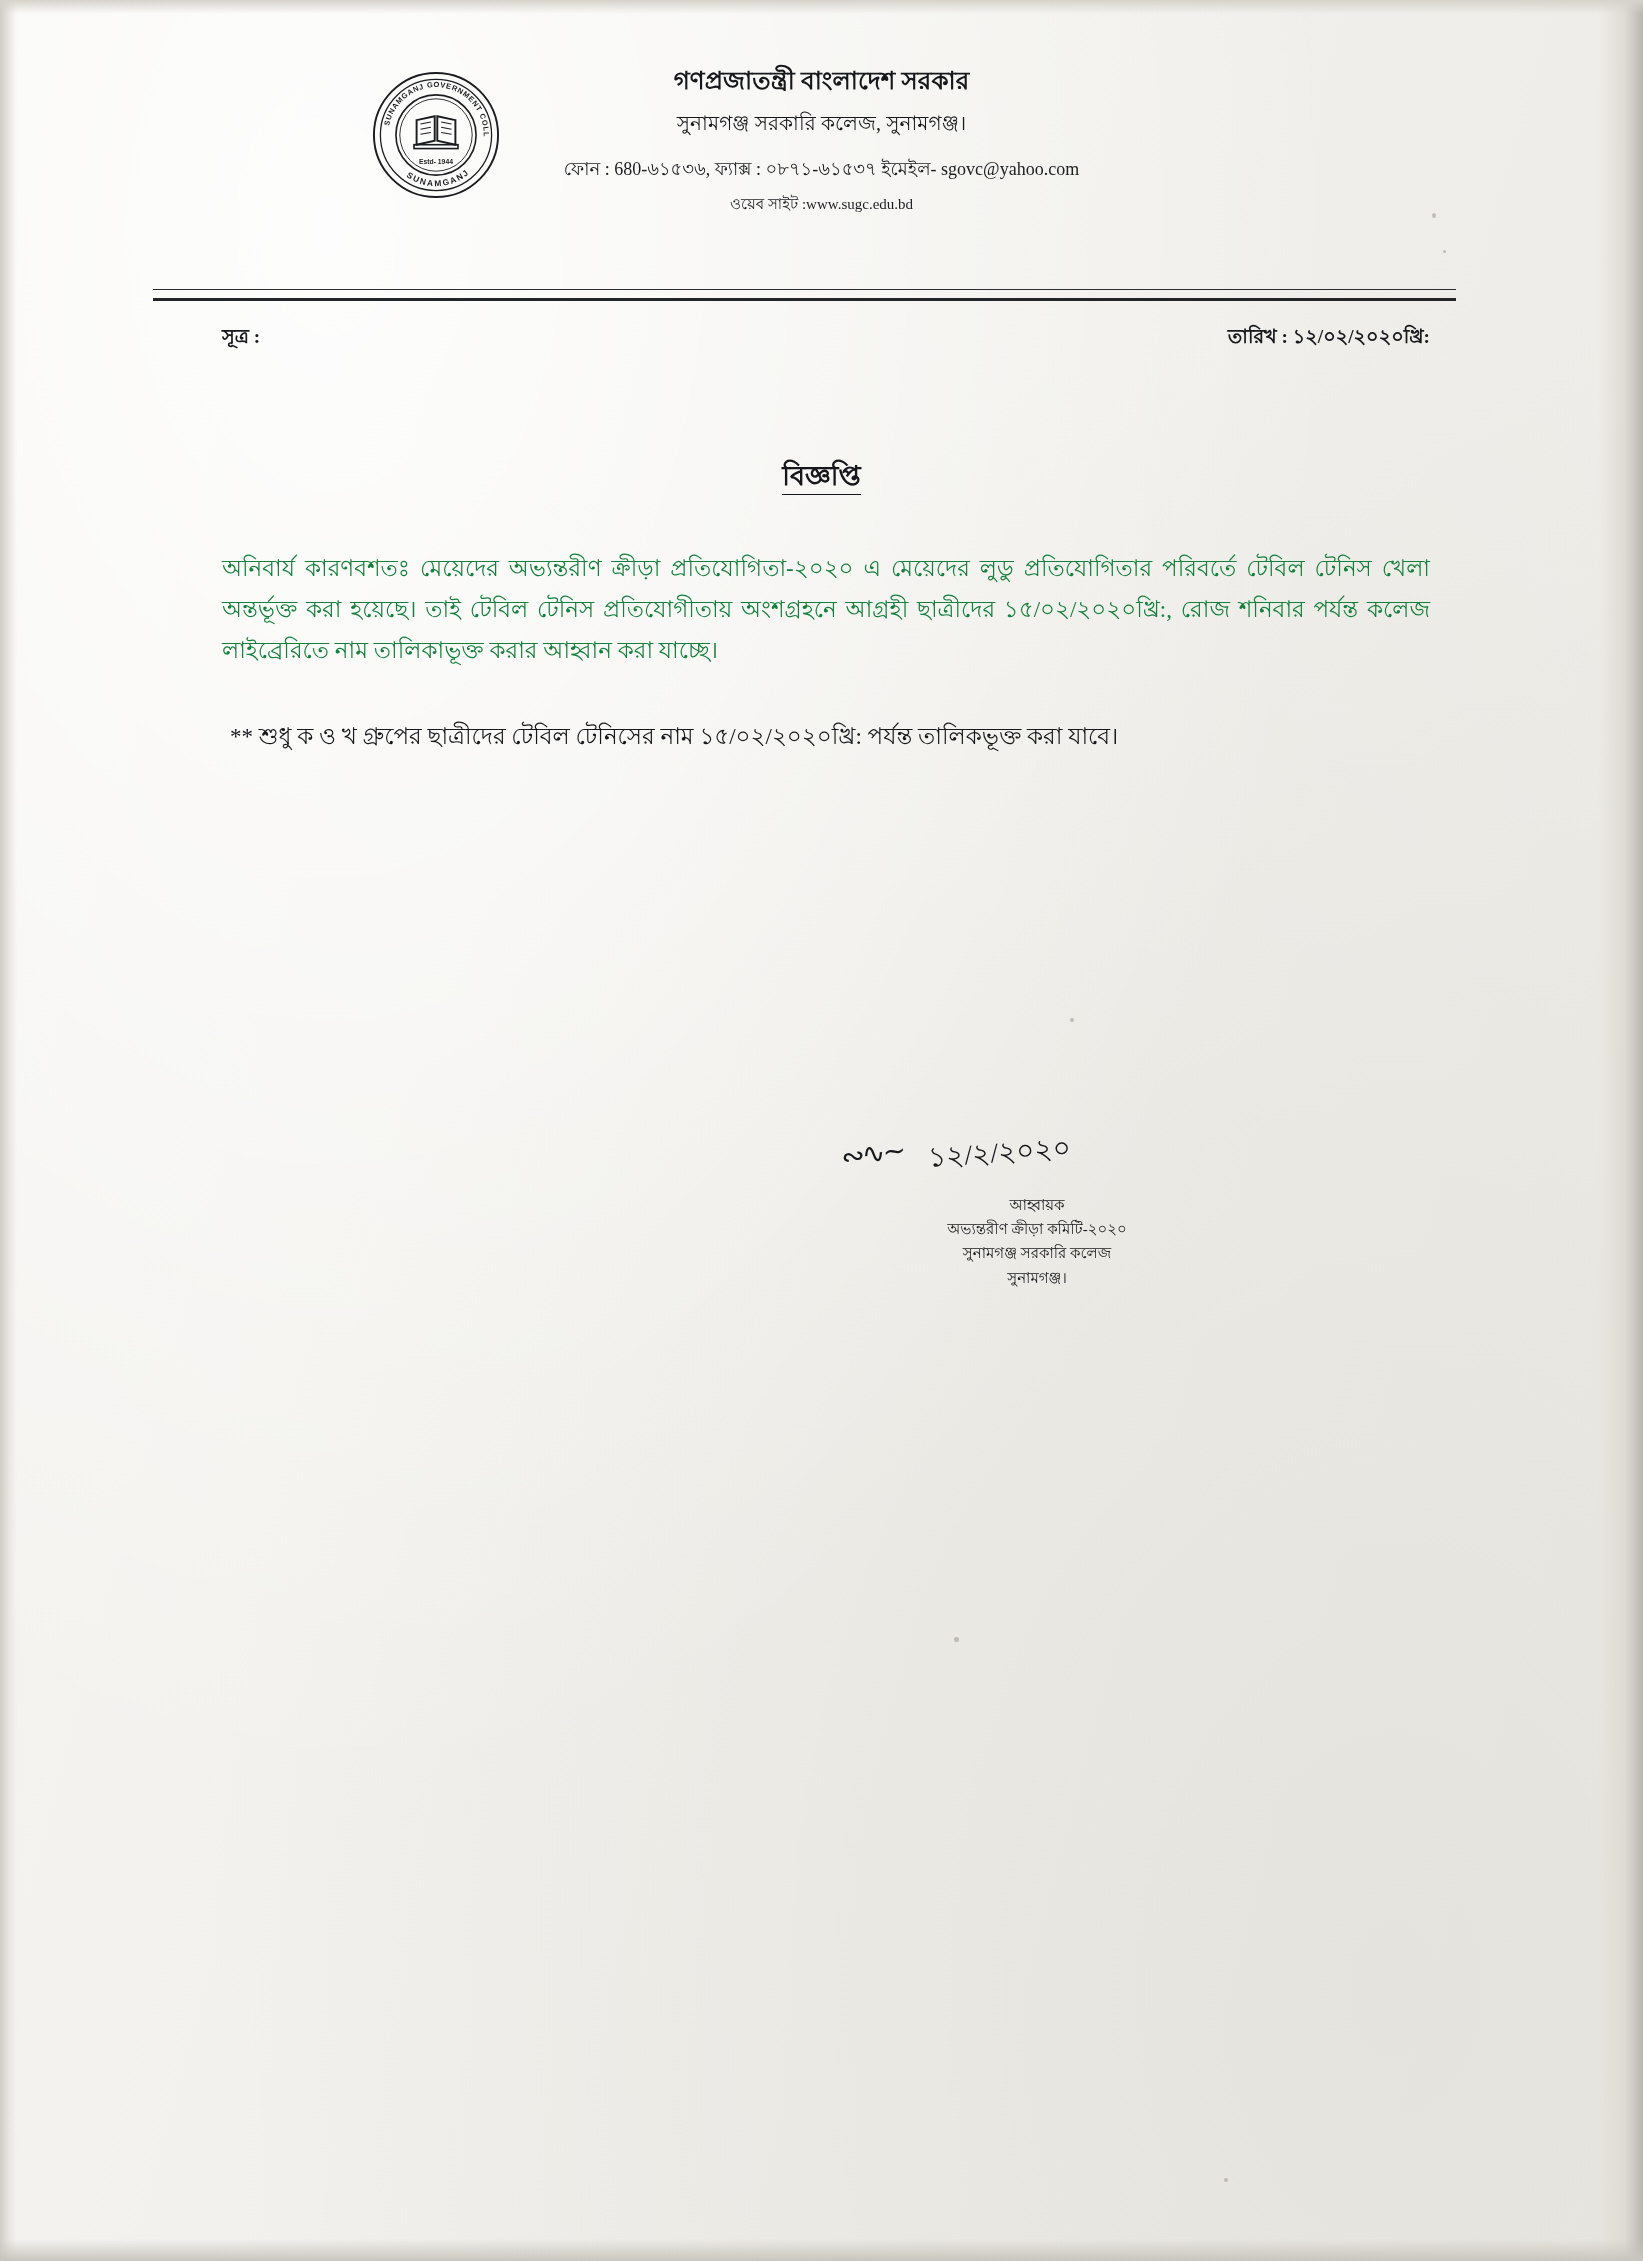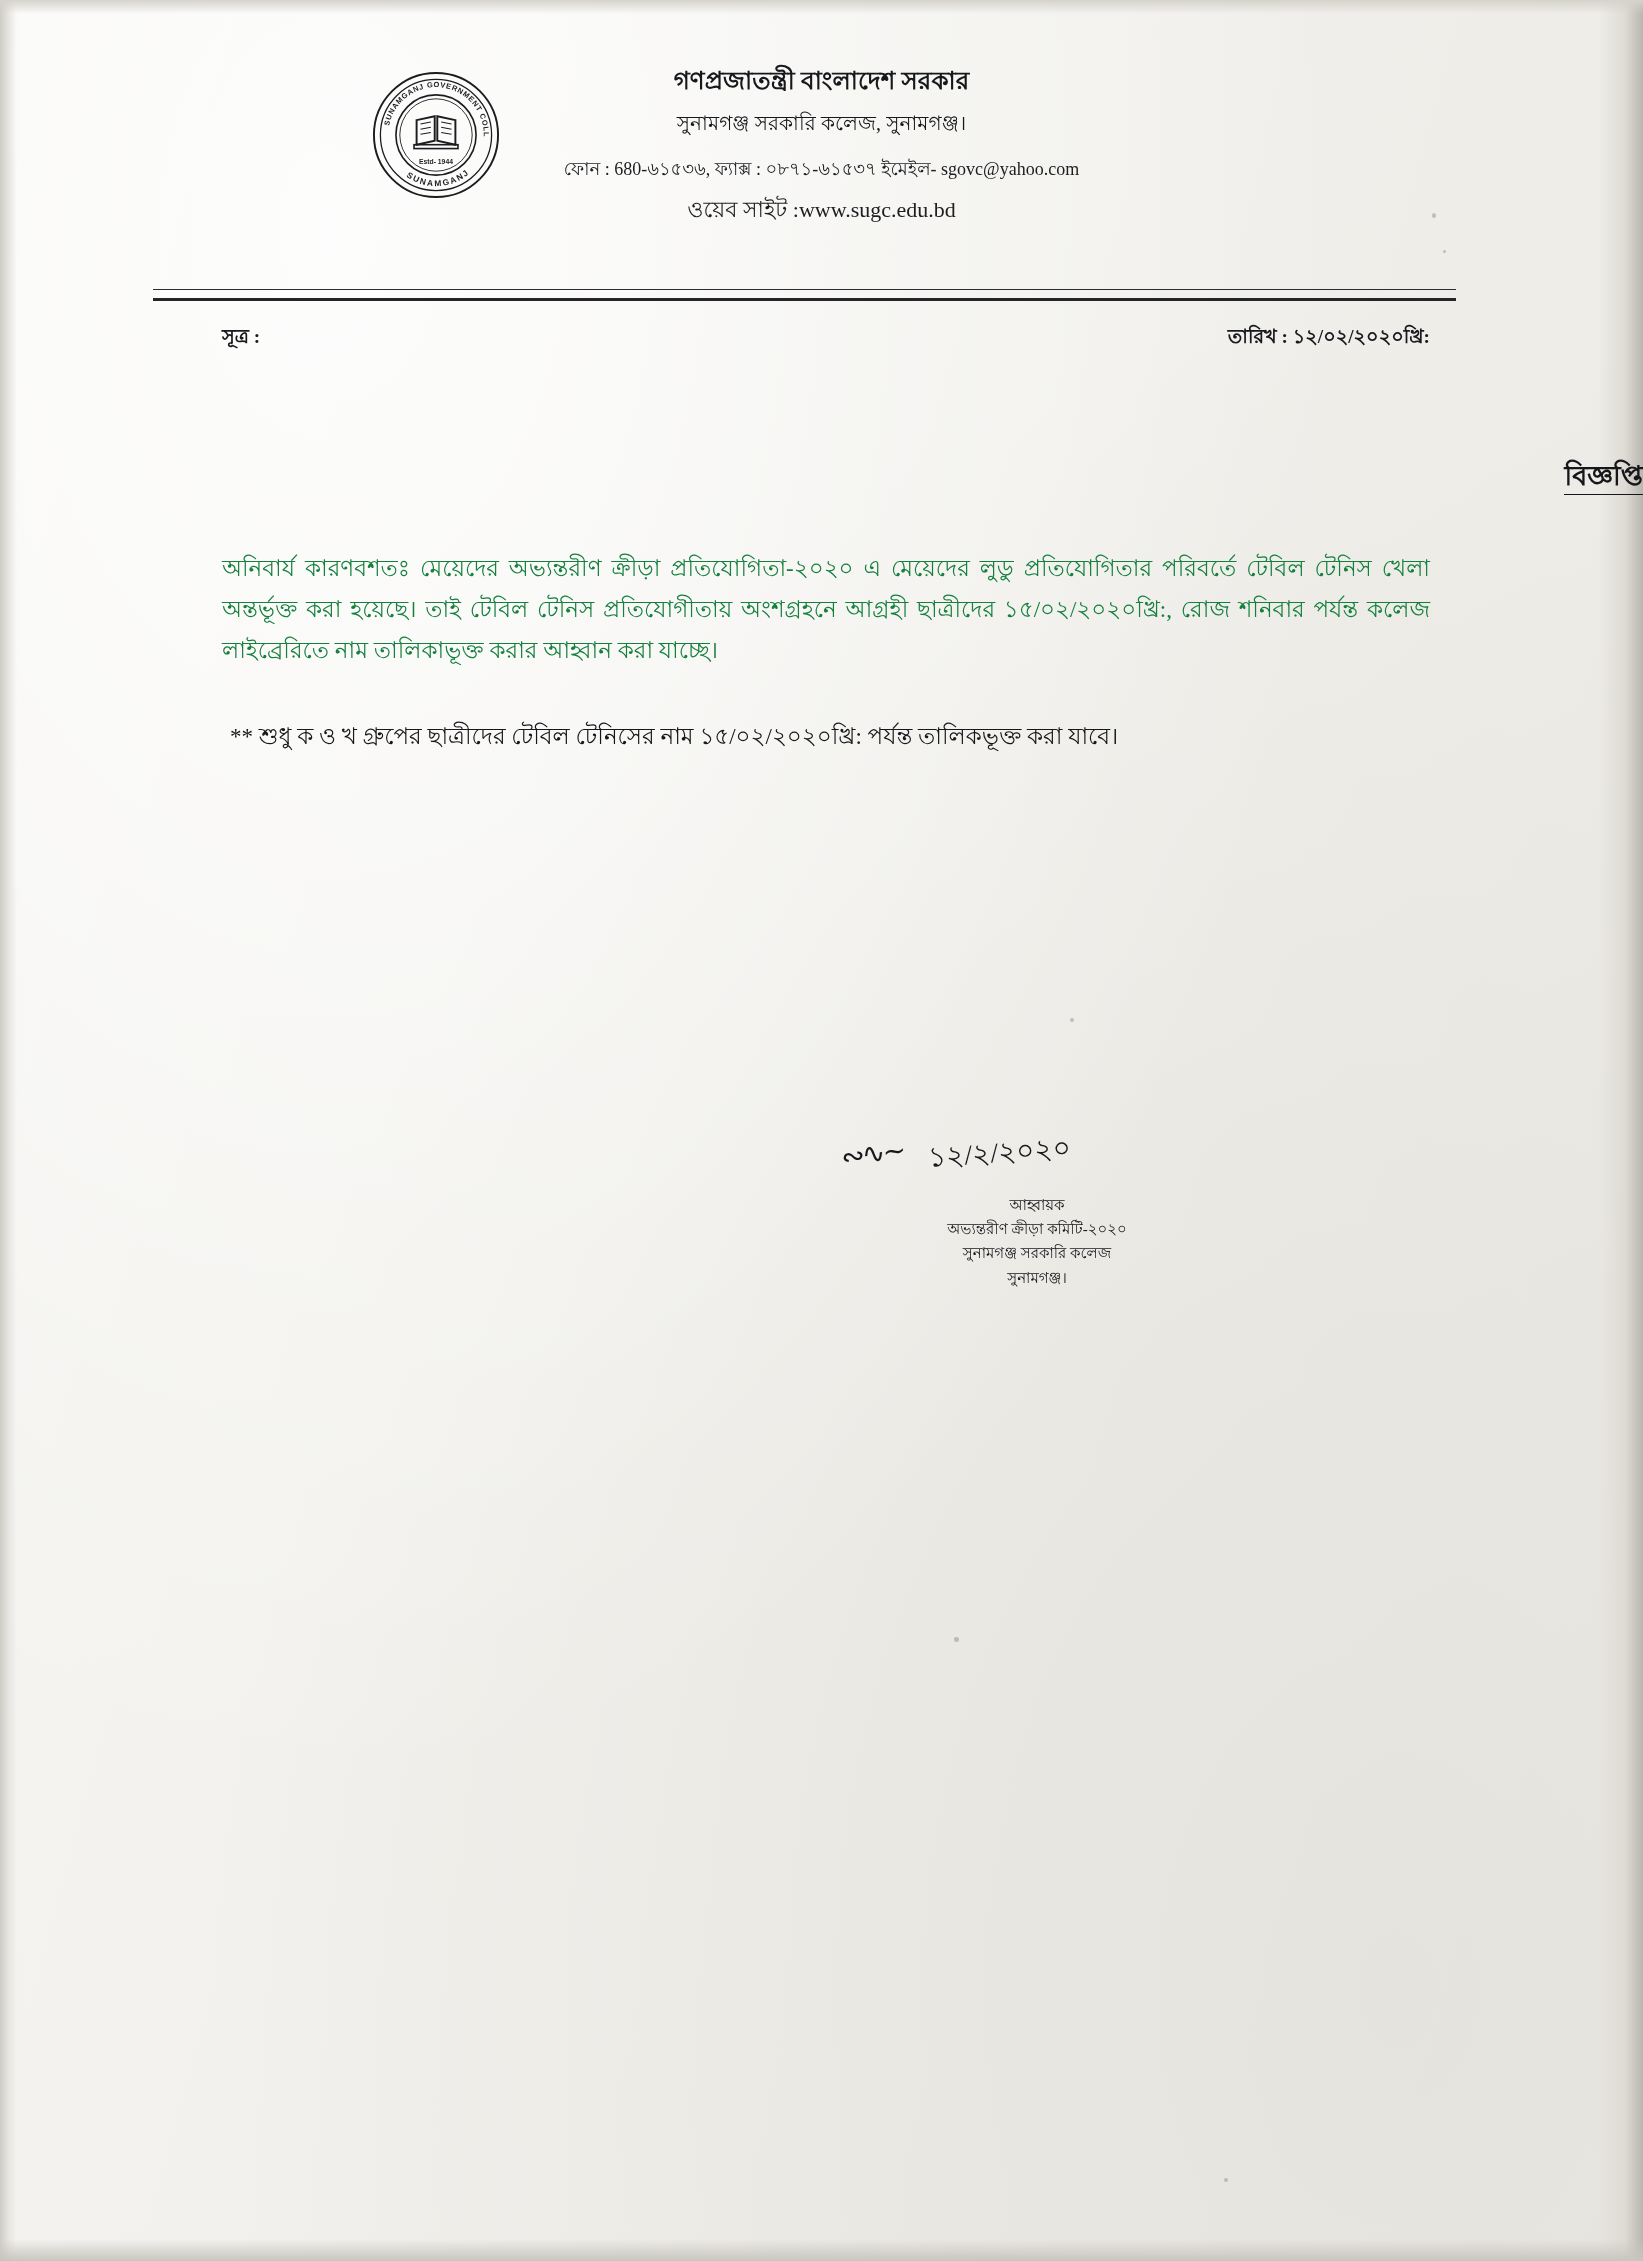--- a/index.html
+++ b/index.html
@@ -83,21 +83,21 @@
     font-size: 20px;
     font-weight: 400;
     margin-bottom: 14px;
   }
   .contact-1 {
     font-size: 18px;
     color: #1c1e22;
     margin-bottom: 6.4px;
   }
   .contact-2 {
-    font-size: 22px;
+    font-size: 15px;
     color: #1c1e22;
   }
 
   
   .seal {
     position: absolute;
     left: 372px;
     top: 71px;
     width: 128px;
     height: 128px;
@@ -137,21 +137,21 @@
     color: #17191d;
     font-weight: 600;
   }
 
   
   .notice-title {
     position: absolute;
     left: 0;
     right: 0;
     top: 455px;
-    text-align: right;
+    text-align: center;
   }
   .notice-title span {
     font-size: 27px;
     font-weight: 700;
     color: #15171a;
     border-bottom: 1.3px solid #15171a;
     padding-bottom: 2.6px;
   }
 
   .body-block {

